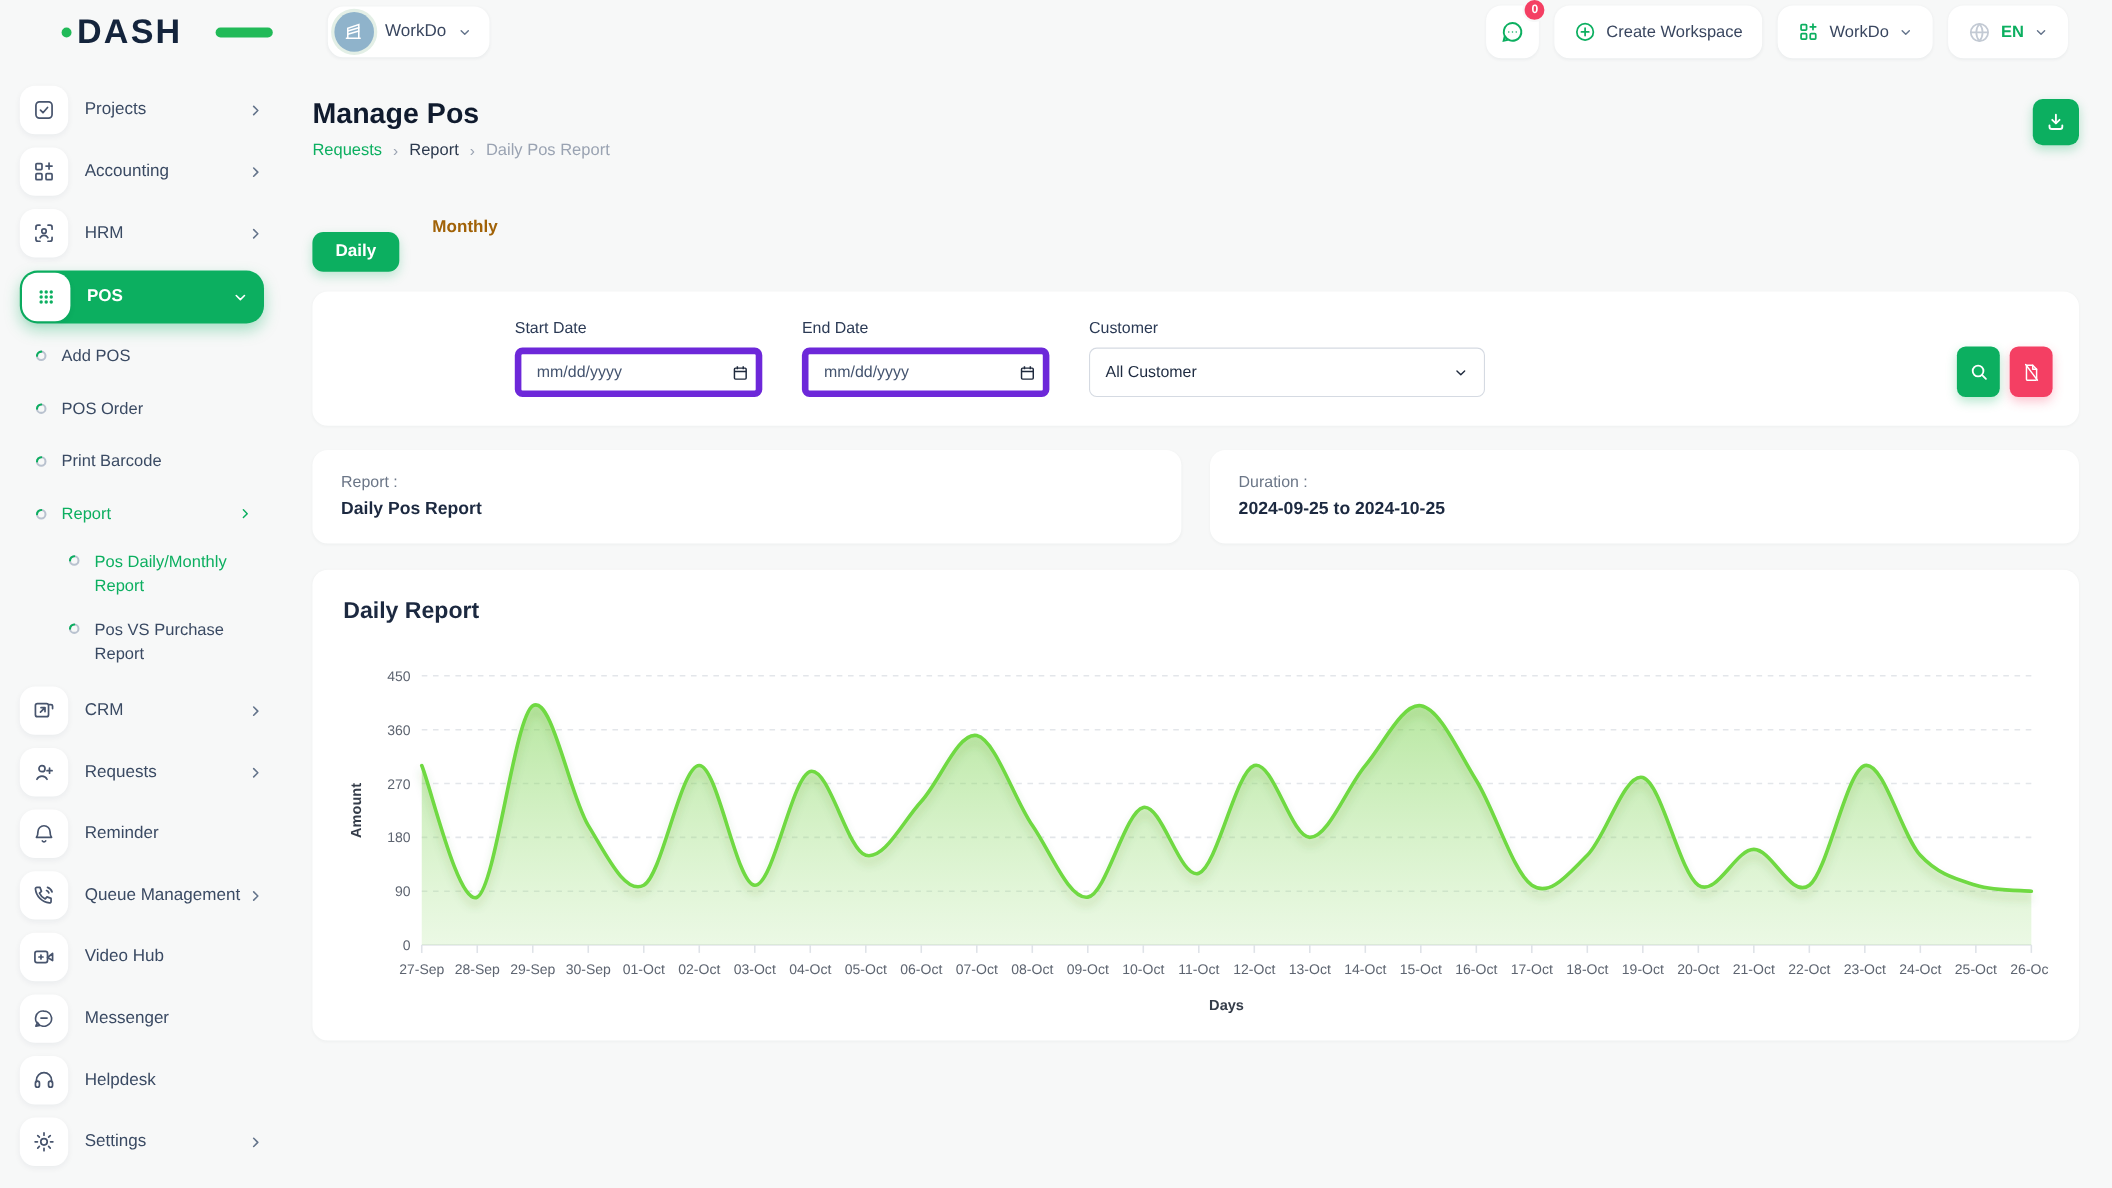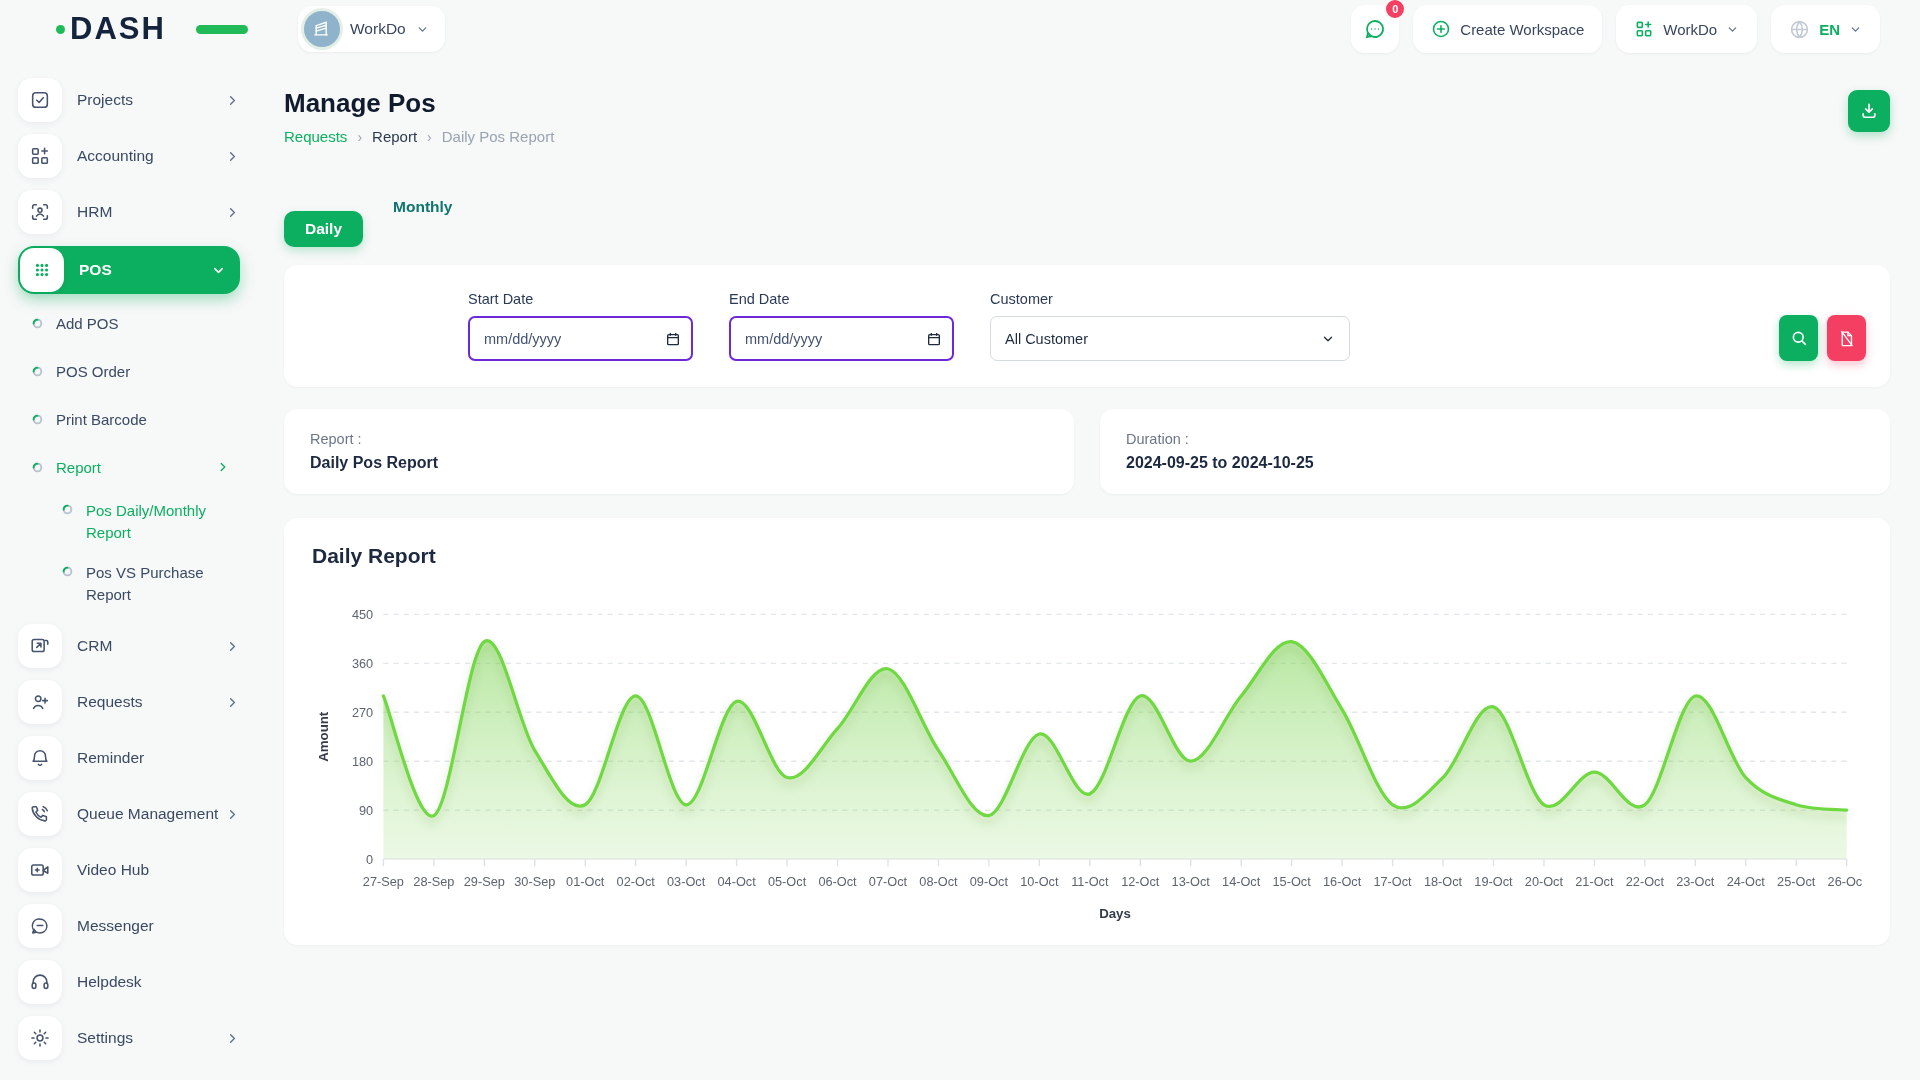--- a/index.html
+++ b/index.html
@@ -49,31 +49,31 @@
   .page-title { font-size:26px; font-weight:700; color:#101b2e; margin-top:12px; }
   .crumbs { display:flex; align-items:center; gap:10px; margin-top:9px; font-size:15px; }
   .crumb-link { color:#0caf60; cursor:pointer; }
   .crumb-mid { color:#2d3a4e; cursor:pointer; }
   .crumb-cur { color:#9aa3b2; }
   .crumb-sep { color:#9aa3b2; font-size:14px; }
   .dl-btn { margin-left:auto; margin-top:14px; width:42px; height:42px; border:none; border-radius:9px; background:#0caf60; display:flex; align-items:center; justify-content:center; cursor:pointer; box-shadow:0 4px 10px rgba(12,175,96,.3); }
 
   
   .tabs { display:flex; align-items:center; gap:26px; margin-top:22px; }
-  .tab { font-size:15.5px; font-weight:600; color:#0f766e; cursor:pointer; padding:9px 4px; border-radius:10px; background:transparent; border:none; }
+  .tab { font-size:15.5px; font-weight:600; color:#a16207; cursor:pointer; padding:9px 4px; border-radius:10px; background:transparent; border:none; }
   .tab.active { background:#0caf60; color:#fff; padding:9px 21px; box-shadow:0 4px 10px rgba(12,175,96,.25);margin-top:44px; }
 
   
   .card { background:#fff; border-radius:14px; box-shadow:0 1px 3px rgba(20,40,60,.04); }
   .filter-card { margin-top:18px; display:flex; align-items:center; padding:26px 24px; }
   .f-spacer { width:160px; flex-shrink:0; }
   .f-field { margin-right:36px; }
   .f-label { font-size:14.5px; color:#2b3a55; margin-bottom:9px; }
   .f-input { position:relative; }
-  .f-input input { width:100%; height:45px; border:2px solid #6d28d9; border-radius:7px; padding:0 40px 0 14px; font-size:14.5px; color:#44546f; font-family:inherit; background:#fff; outline:none; }
+  .f-input input { width:100%; height:45px; border:6px solid #6d28d9; border-radius:7px; padding:0 40px 0 14px; font-size:14.5px; color:#44546f; font-family:inherit; background:#fff; outline:none; }
   .f-input input::placeholder { color:#44546f; }
   .f-ico { position:absolute; right:12px; top:50%; transform:translateY(-50%); display:flex; color:#1f2a3d; pointer-events:none; }
   .f-select { height:45px; border:1px solid #d5dae2; border-radius:7px; display:flex; align-items:center; padding:0 14px; font-size:14.5px; color:#1e2b41; cursor:pointer; justify-content:space-between; background:#fff; }
   .w-225 { width:225px; } .w-340 { width:340px; } .w-360 { width:360px; }
   .f-btns { margin-left:auto; display:flex; gap:9px; }
   .sq-btn { width:39px; height:46px; border:none; border-radius:8px; display:flex; align-items:center; justify-content:center; cursor:pointer; }
   .sq-btn.green { background:#0caf60; box-shadow:0 4px 10px rgba(12,175,96,.3); }
   .sq-btn.pink { background:#f43f63; box-shadow:0 4px 10px rgba(244,63,99,.3); }
 
   .info-row { display:flex; gap:26px; margin-top:22px; }

